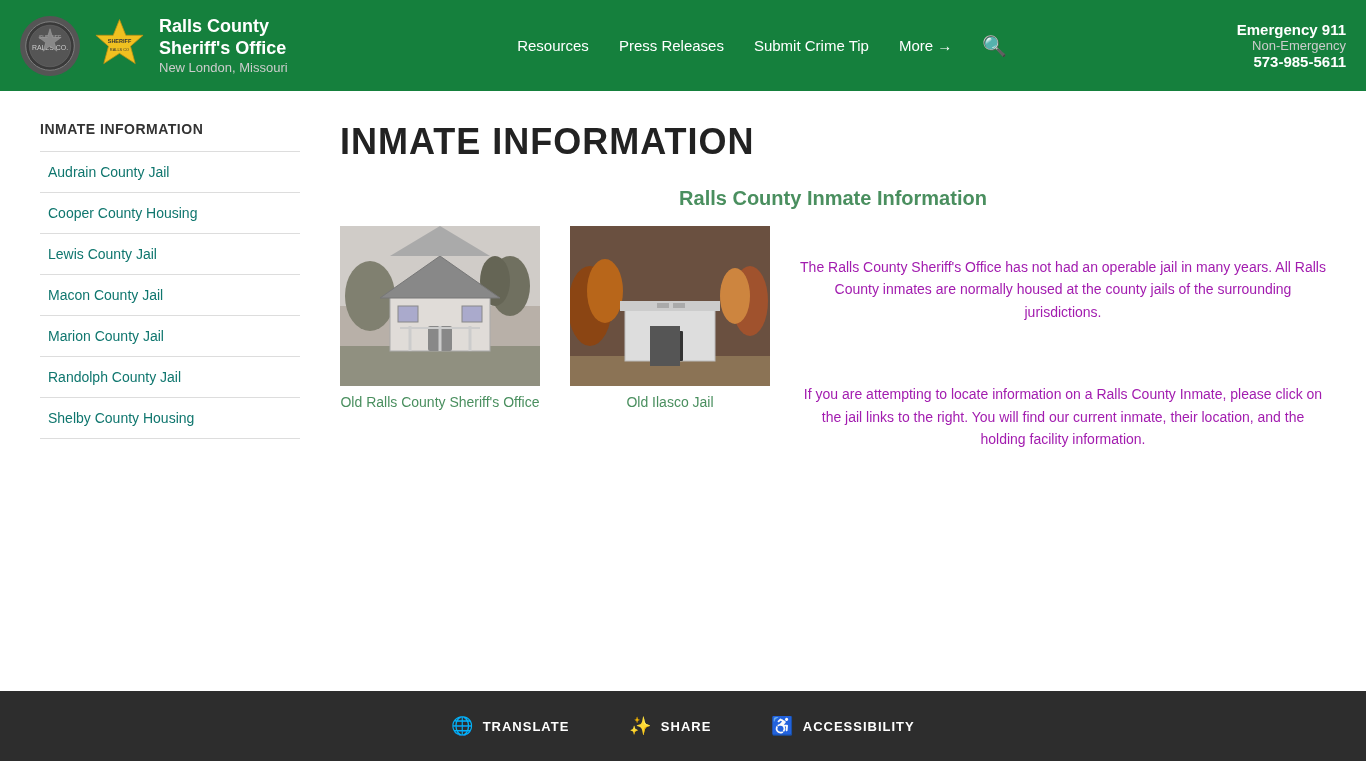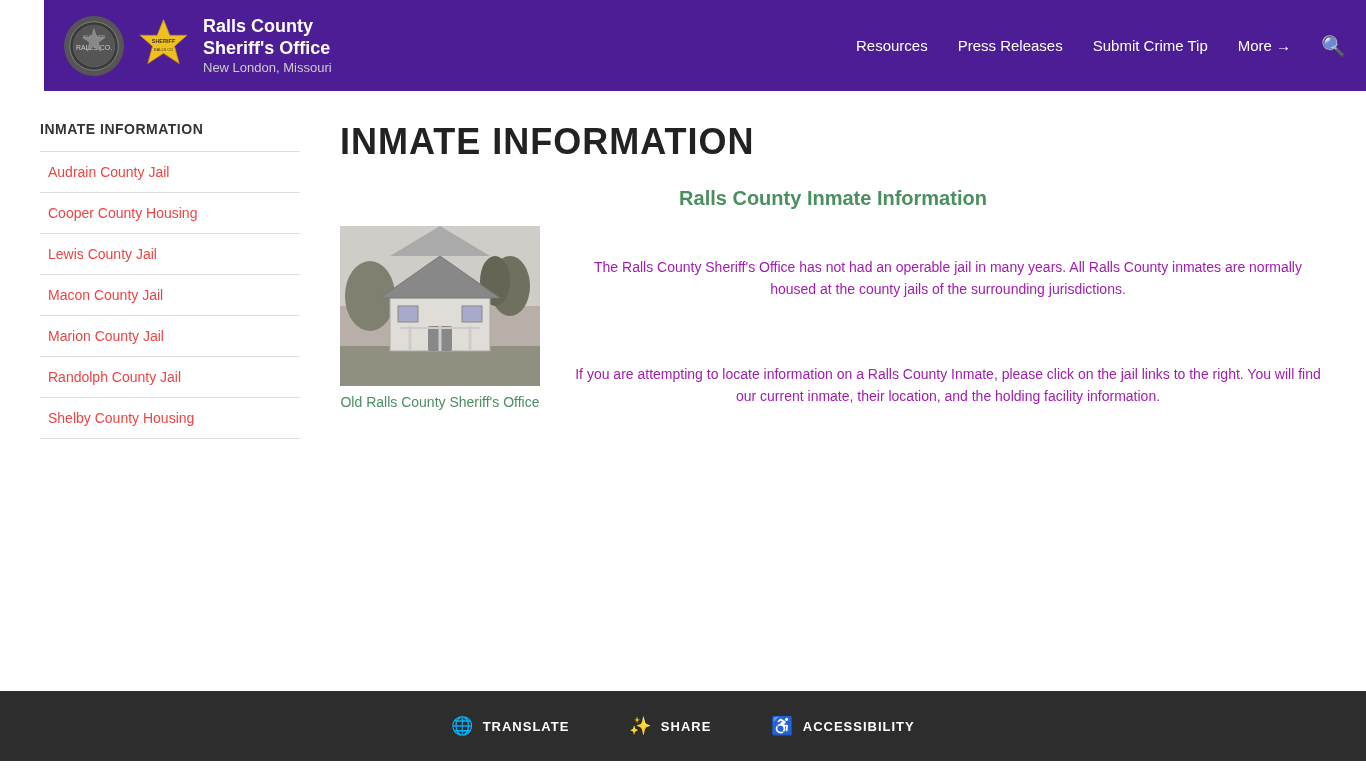--- a/index.html
+++ b/index.html
@@ -1,27 +1,26 @@
 <!DOCTYPE html>
 <html><head>
   <meta charset="utf-8">
   <style>
     * { box-sizing: border-box; margin: 0; padding: 0; }
     body { font-family: Arial, sans-serif; background: #fff; color: #333; }
 
     
     .header {
-      background: #4c1d95;
+      background: #15803d;
       color: #fff;
       display: flex;
       align-items: center;
       padding: 0 20px;
       height: 91px;
       justify-content: space-between;
-      margin-left: 44px;
     }
     .header-left {
       display: flex;
       align-items: center;
       gap: 12px;
     }
     .logo-circle {
       width: 60px;
       height: 60px;
       border-radius: 50%;
@@ -116,21 +115,21 @@
     .sidebar-nav {
       list-style: none;
       border-top: 1px solid #ddd;
     }
     .sidebar-nav li {
       border-bottom: 1px solid #ddd;
     }
     .sidebar-nav li a {
       display: block;
       padding: 12px 8px;
-      color: #ef4444;
+      color: #0f766e;
       text-decoration: none;
       font-size: 14px;
     }
 
     
     .content {
       flex: 1;
     }
     .content-title {
       font-size: 36px;
@@ -293,20 +292,25 @@
   </div>
 
   <nav class="header-nav">
     <a class="nav-link">Resources</a>
     <a class="nav-link">Press Releases</a>
     <a class="nav-link">Submit Crime Tip</a>
     <a class="nav-link more-link">More →</a>
     <span class="search-icon-btn">🔍</span>
   </nav>
 
+  <div class="emergency-info">
+    <div class="em911">Emergency 911</div>
+    <div class="non-em">Non-Emergency</div>
+    <div class="phone">573-985-5611</div>
+  </div>
 </header>
 
 <div class="main-container">
 
   <aside class="sidebar">
     <div class="sidebar-title">INMATE INFORMATION</div>
     <ul class="sidebar-nav">
       <li>
         <a>Audrain County Jail</a>
       </li>
@@ -365,20 +369,45 @@
 
               <line x1="70" y1="125" x2="70" y2="100" stroke="#ccc" stroke-width="3"></line>
               <line x1="100" y1="125" x2="100" y2="100" stroke="#ccc" stroke-width="3"></line>
               <line x1="130" y1="125" x2="130" y2="100" stroke="#ccc" stroke-width="3"></line>
               <line x1="60" y1="102" x2="140" y2="102" stroke="#ccc" stroke-width="2"></line>
             </svg>
           </div>
           <div class="image-caption">Old Ralls County Sheriff's Office</div>
         </div>
 
+        <div class="image-block">
+          <div class="image-placeholder img-jail">
+            <svg width="200" height="160" viewBox="0 0 200 160" xmlns="http://www.w3.org/2000/svg" style="position:absolute;top:0;left:0;">
+              <rect width="200" height="160" fill="#6a5040"></rect>
+
+              <ellipse cx="20" cy="80" rx="22" ry="40" fill="#8b4513"></ellipse>
+              <ellipse cx="180" cy="75" rx="18" ry="35" fill="#a0522d"></ellipse>
+              <ellipse cx="165" cy="70" rx="15" ry="28" fill="#cd853f"></ellipse>
+              <ellipse cx="35" cy="65" rx="18" ry="32" fill="#b8661a"></ellipse>
+
+              <rect y="130" width="200" height="30" fill="#8b7355"></rect>
+
+              <rect x="55" y="80" width="90" height="55" fill="#ddd"></rect>
+              <rect x="55" y="80" width="90" height="55" fill="none" stroke="#bbb" stroke-width="1"></rect>
+
+              <rect x="50" y="75" width="100" height="10" fill="#ccc"></rect>
+
+              <rect x="85" y="105" width="28" height="30" fill="#333" rx="1"></rect>
+
+              <rect x="87" y="77" width="12" height="5" fill="#aaa"></rect>
+              <rect x="103" y="77" width="12" height="5" fill="#aaa"></rect>
+            </svg>
+          </div>
+          <div class="image-caption">Old Ilasco Jail</div>
+        </div>
       </div>
 
       <div style="flex:1; display:flex; flex-direction:column; gap:40px; padding-top:10px;">
         <div class="side-text">The Ralls County Sheriff's Office has not had an operable jail in many years.  All Ralls County inmates are normally housed at the county jails of the surrounding jurisdictions.</div>
         <div class="side-text">If you are attempting to locate information on a Ralls County Inmate, please click on the jail links to the right.  You will find our current inmate, their location, and the holding facility information.</div>
       </div>
     </div>
   </main>
 </div>
 

